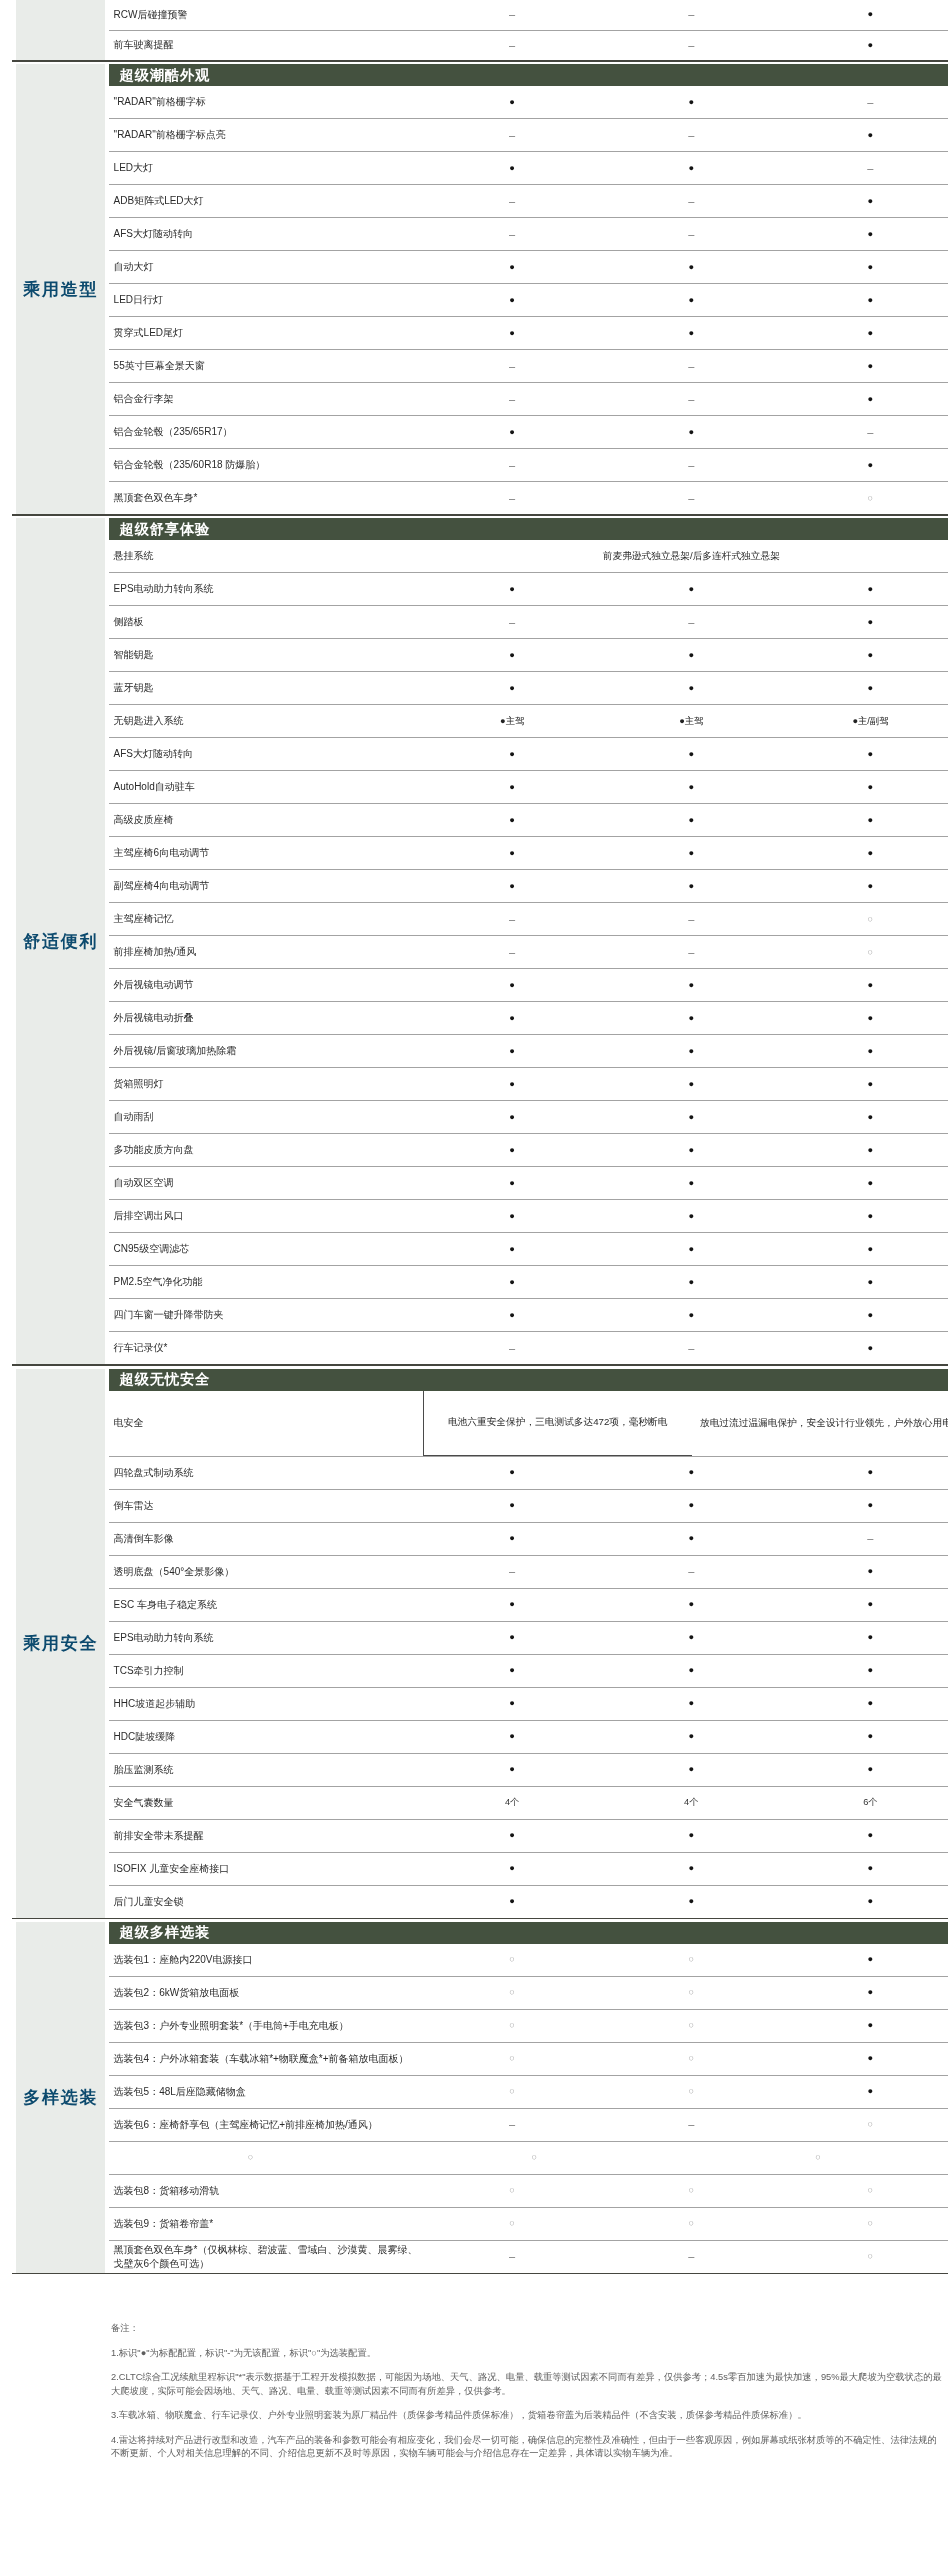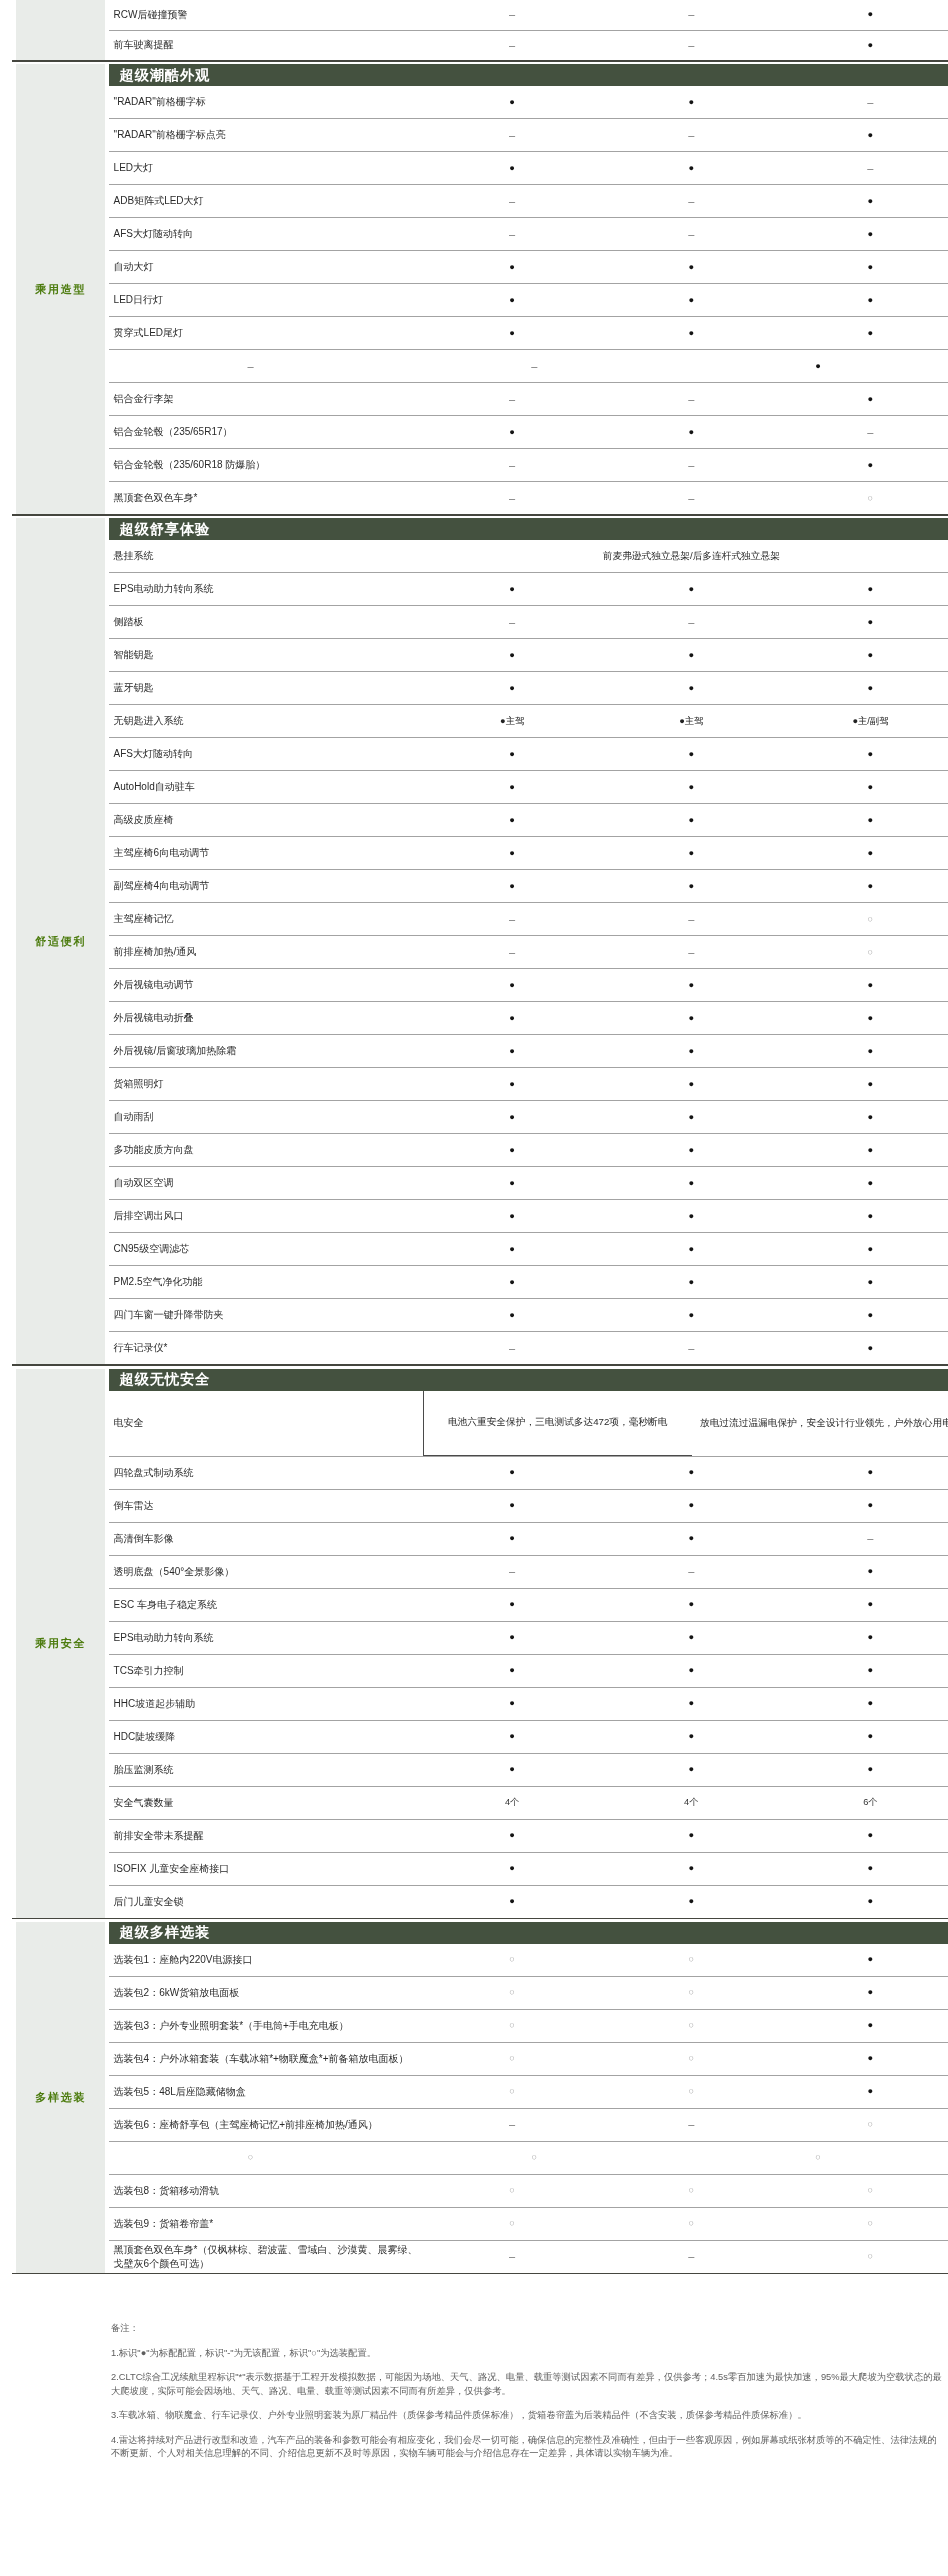--- a/index.html
+++ b/index.html
@@ -2,21 +2,21 @@
 <html style="font-size:13.5px"><head>
 <meta charset="utf-8">
 <style>
   html,body{margin:0;padding:0;background:#ffffff;}
   body{width:948px;min-height:2576px;font-family:"Liberation Sans","DejaVu Sans",sans-serif;-webkit-font-smoothing:antialiased;}
   #page{position:relative;width:948px;padding-left:12px;}
 
   .sep{height:1.7px;background:#45463f;margin-bottom:2.5px;}
   .sec-body{display:flex;align-items:stretch;}
   .sidebar{width:89px;margin-left:4.2px;background:#e9ece9;display:flex;align-items:center;justify-content:center;flex:none;}
-  .cat{font-weight:bold;font-size:11px;color:#4d7c0f;letter-spacing:1.7px;}
+  .cat{font-weight:bold;font-size:17px;color:#0c4a6e;letter-spacing:1.7px;}
   .table{flex:1;margin-left:3.4px;background:#ffffff;}
 
   .sec-header{height:22px;background:#44513f;color:#ffffff;display:flex;align-items:center;padding-left:11px;font-size:14.3px;font-weight:bold;letter-spacing:0.8px;}
 
   .row{display:flex;align-items:stretch;height:32px;border-bottom:0.8px solid #a3a3a3;}
   .row.pre{height:29.5px;}
   .table .row:last-child{border-bottom:none;}
   .label{width:309px;flex:none;padding-left:5px;display:flex;align-items:center;font-size:10px;color:#2a2a2a;}
   .vals{flex:1;display:flex;align-items:stretch;}
   .val{flex:1;display:flex;align-items:center;justify-content:center;}
@@ -188,20 +188,21 @@
               </div>
               <div class="val">
                 <span class="sym-std">●</span>
               </div>
               <div class="val">
                 <span class="sym-std">●</span>
               </div>
             </div>
           </div>
           <div class="row">
+            <div class="label">55英寸巨幕全景天窗</div>
             <div class="vals">
               <div class="val">
                 <span class="sym-dash">–</span>
               </div>
               <div class="val">
                 <span class="sym-dash">–</span>
               </div>
               <div class="val">
                 <span class="sym-std">●</span>
               </div>

